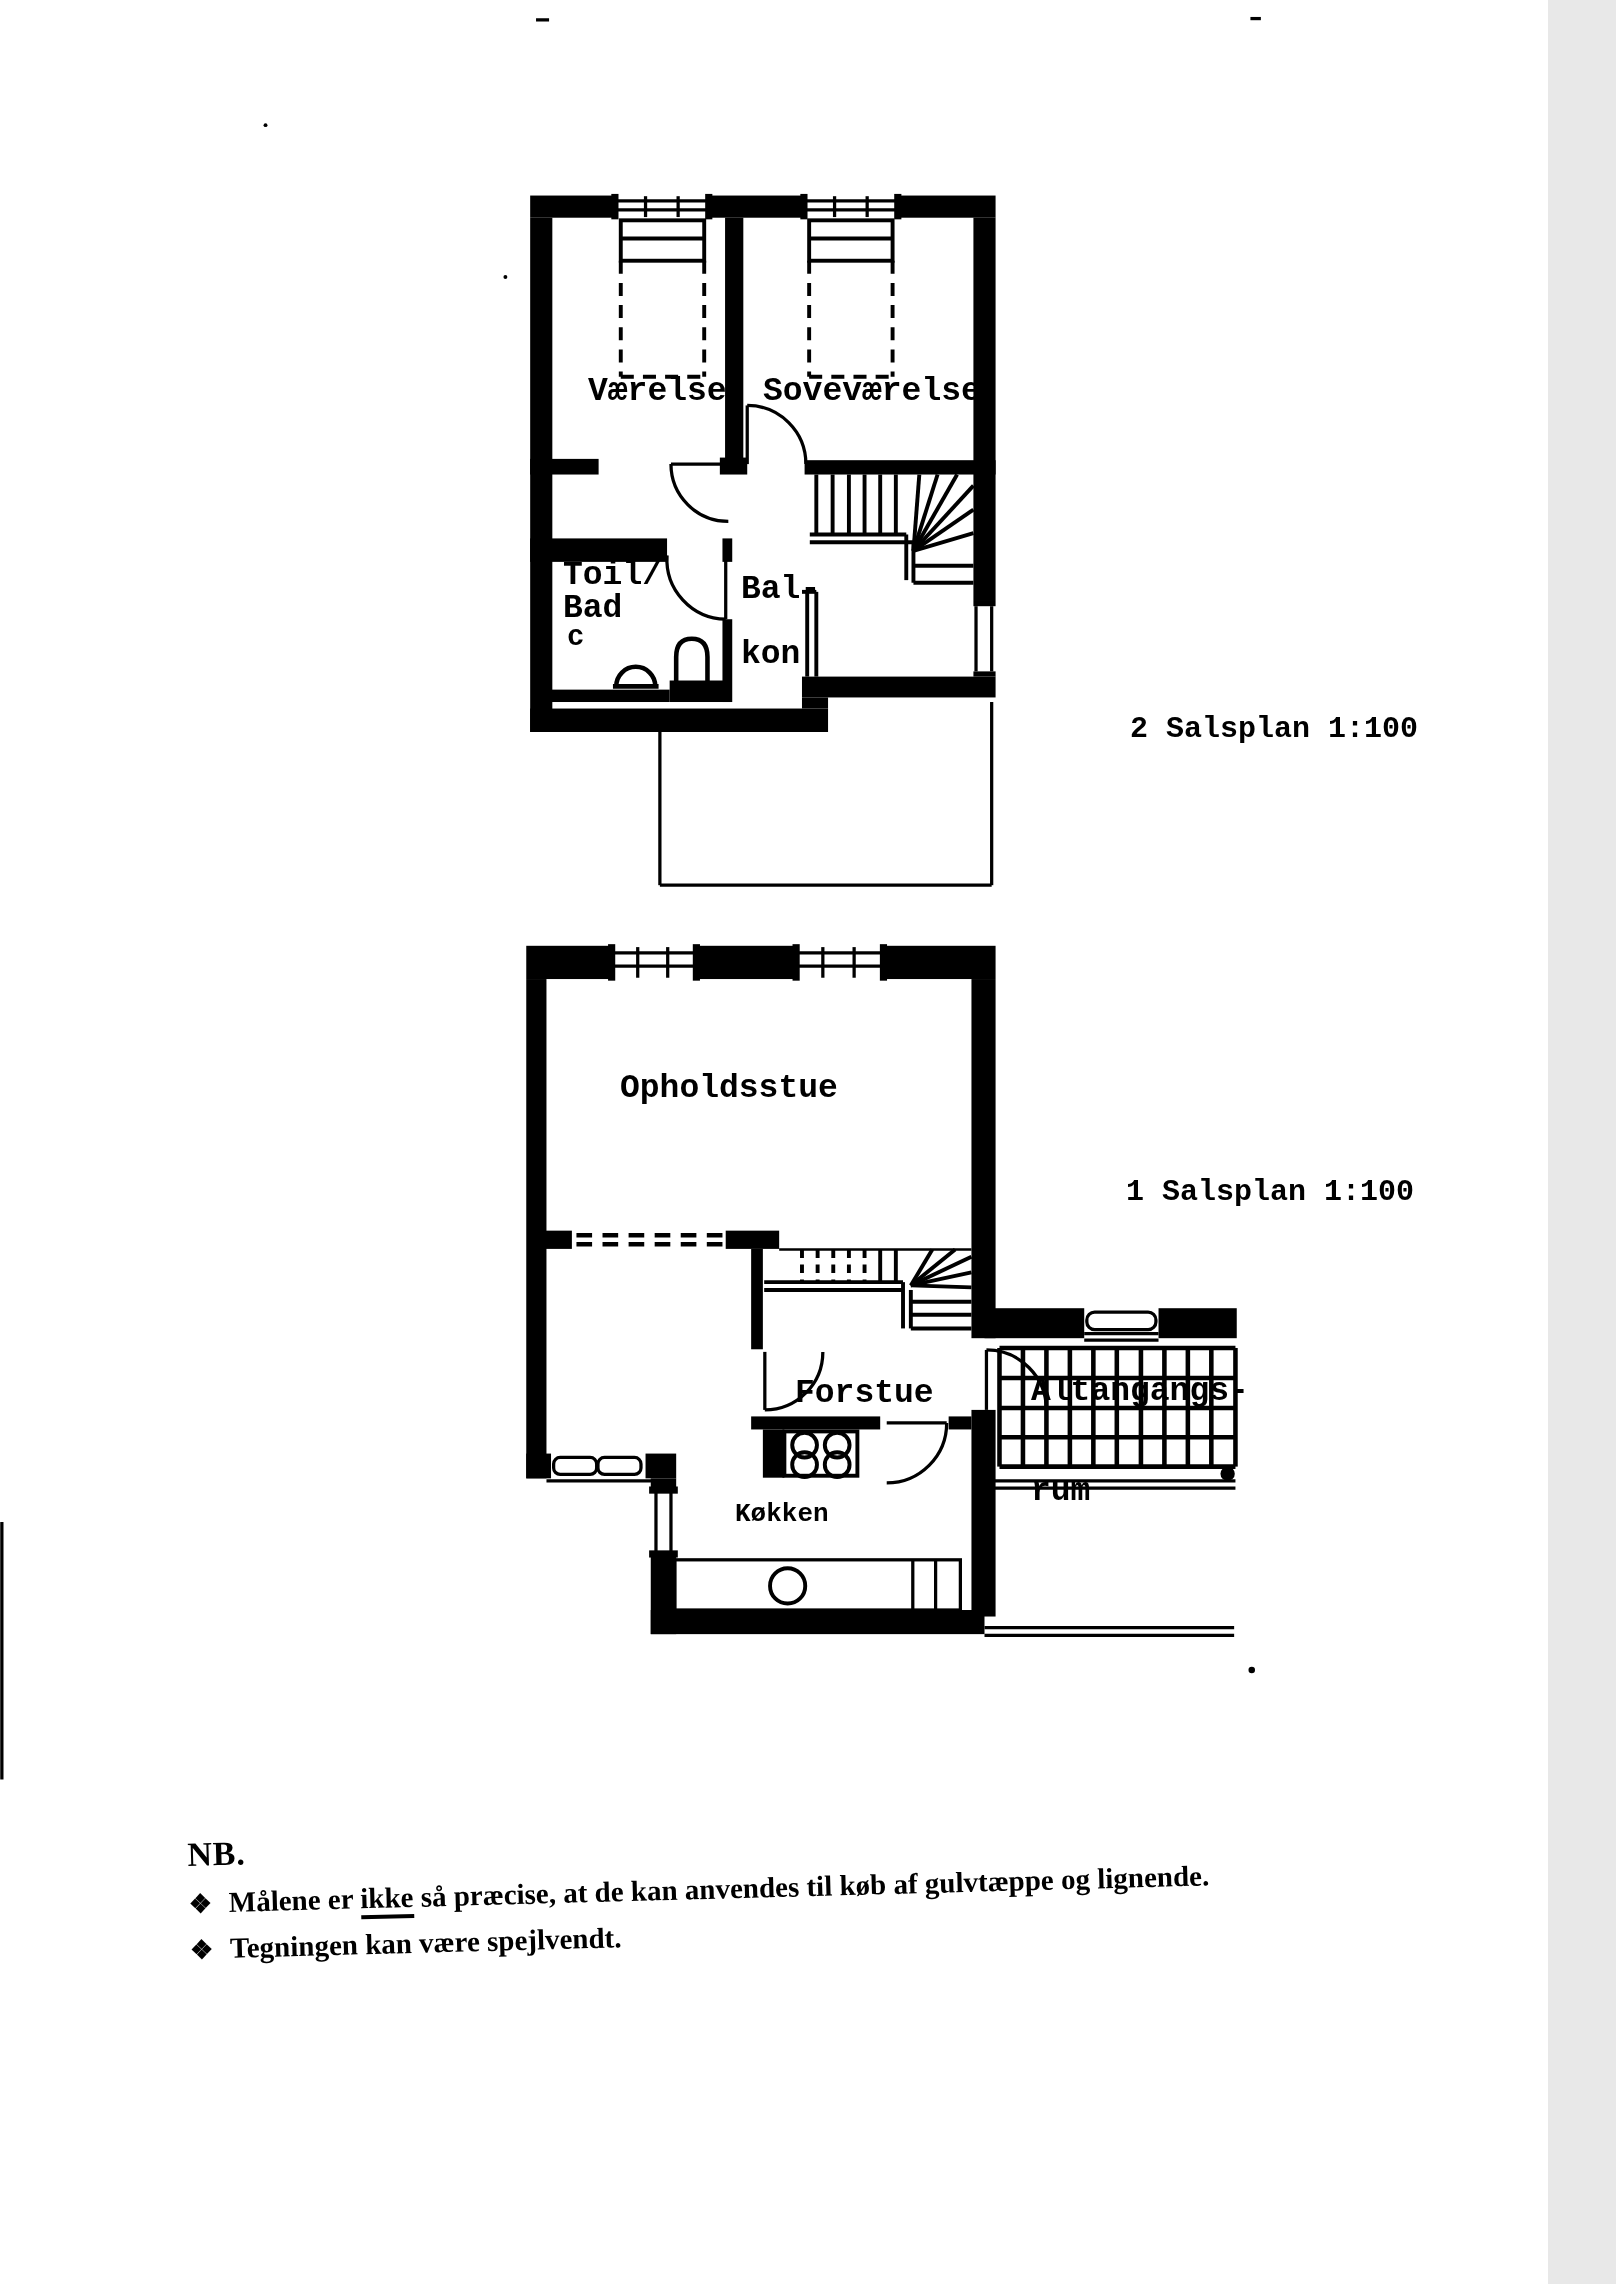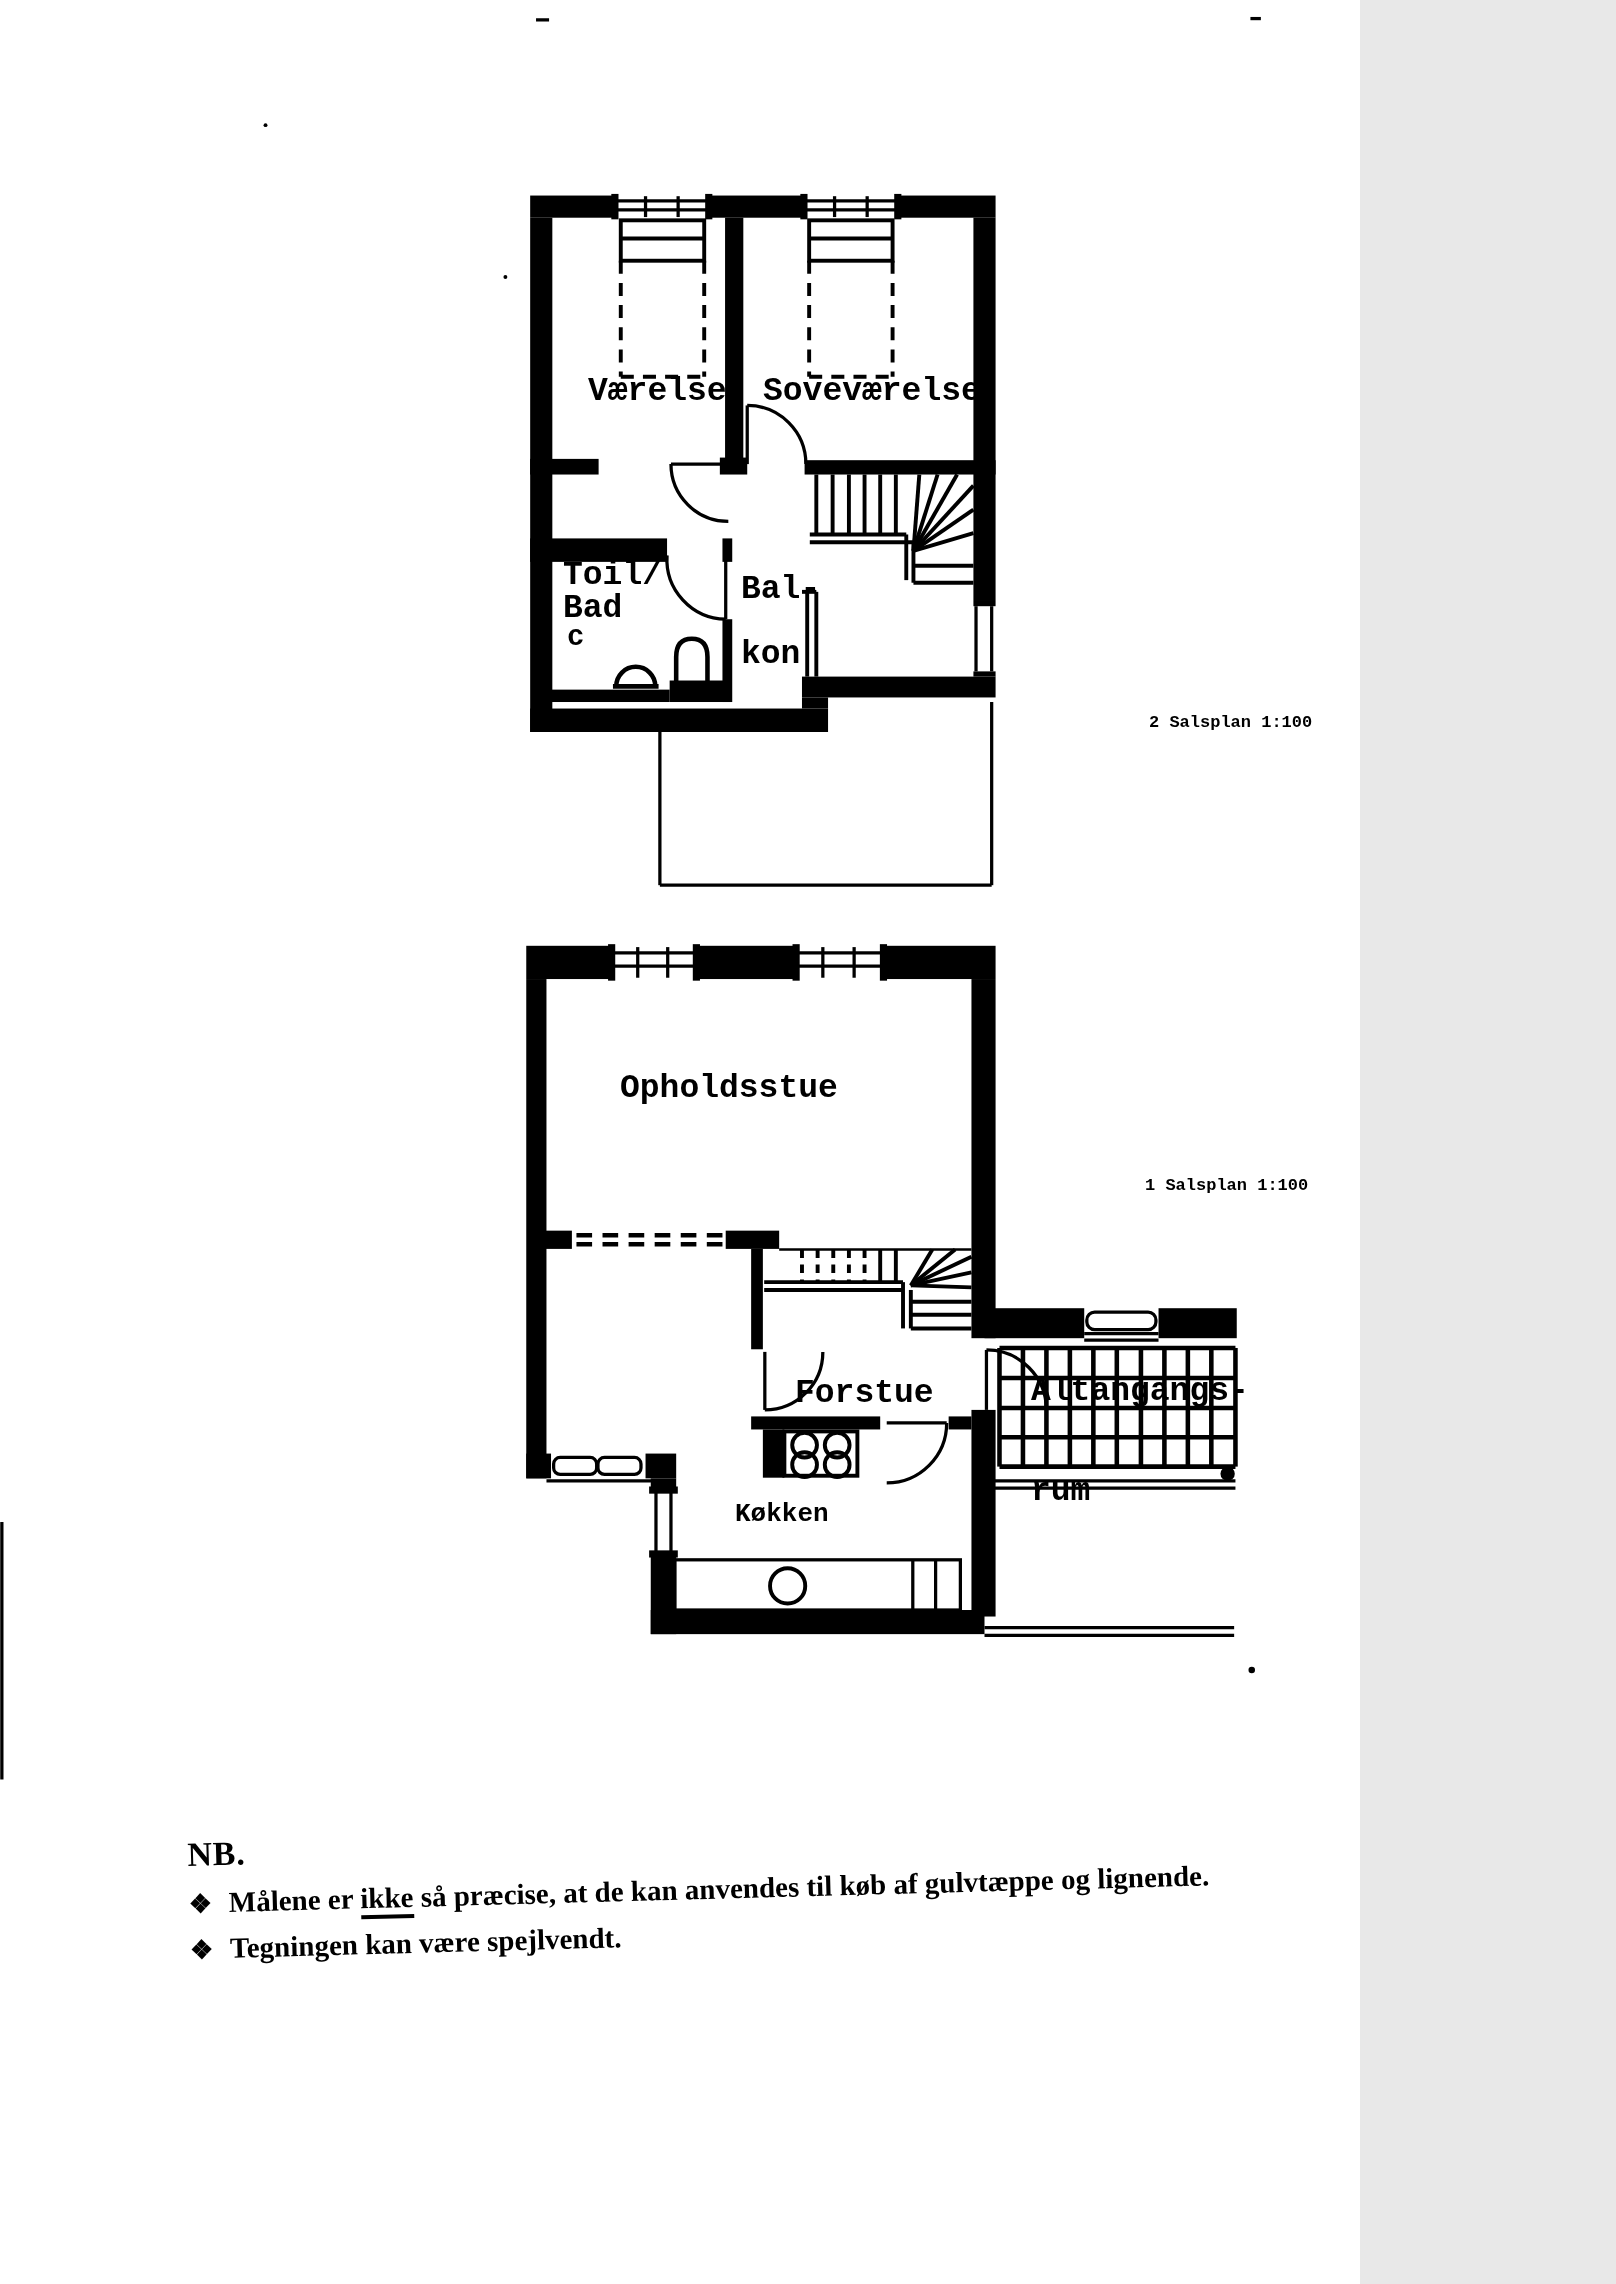--- a/index.html
+++ b/index.html
@@ -1,34 +1,34 @@
 <!DOCTYPE html>
 <html style="font-size:10.4px"><head>
 <meta charset="utf-8">
 <style>
   html,body{margin:0;padding:0;background:#e8e8e8;}
   .page{
     position:relative;
-    width:1360px;
+    width:1548px;
     height:2284px;
     background:#ffffff;
     overflow:hidden;
     font-family:"Liberation Sans", sans-serif;
   }
   .drawing{position:absolute;left:0;top:0;width:1617px;height:2284px;}
   .plan-label{
     position:absolute;
     font-family:"Liberation Mono","DejaVu Sans Mono",monospace;
     font-weight:700;
     font-size:33px;
     line-height:1;
     color:#000;
     white-space:pre;
   }
-  .scale-label{font-size:17px;margin-left:19px;}
+  .scale-label{font-size:30px;}
   .small-label{font-size:29px;}
   .kitchen-label{font-size:26px;}
   .notes{
     position:absolute;
     left:187px;
     top:1836px;
     width:1238px;
     transform:rotate(-1.55deg);
     transform-origin:0 0;
     color:#000;

